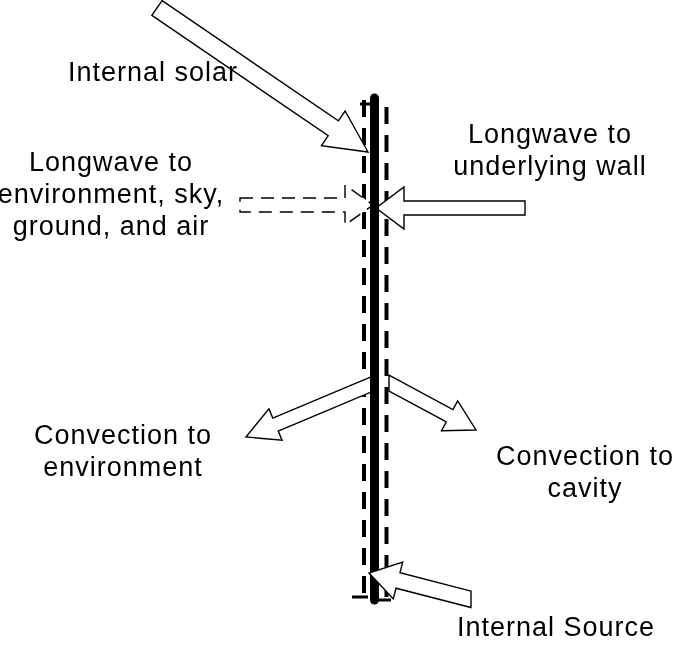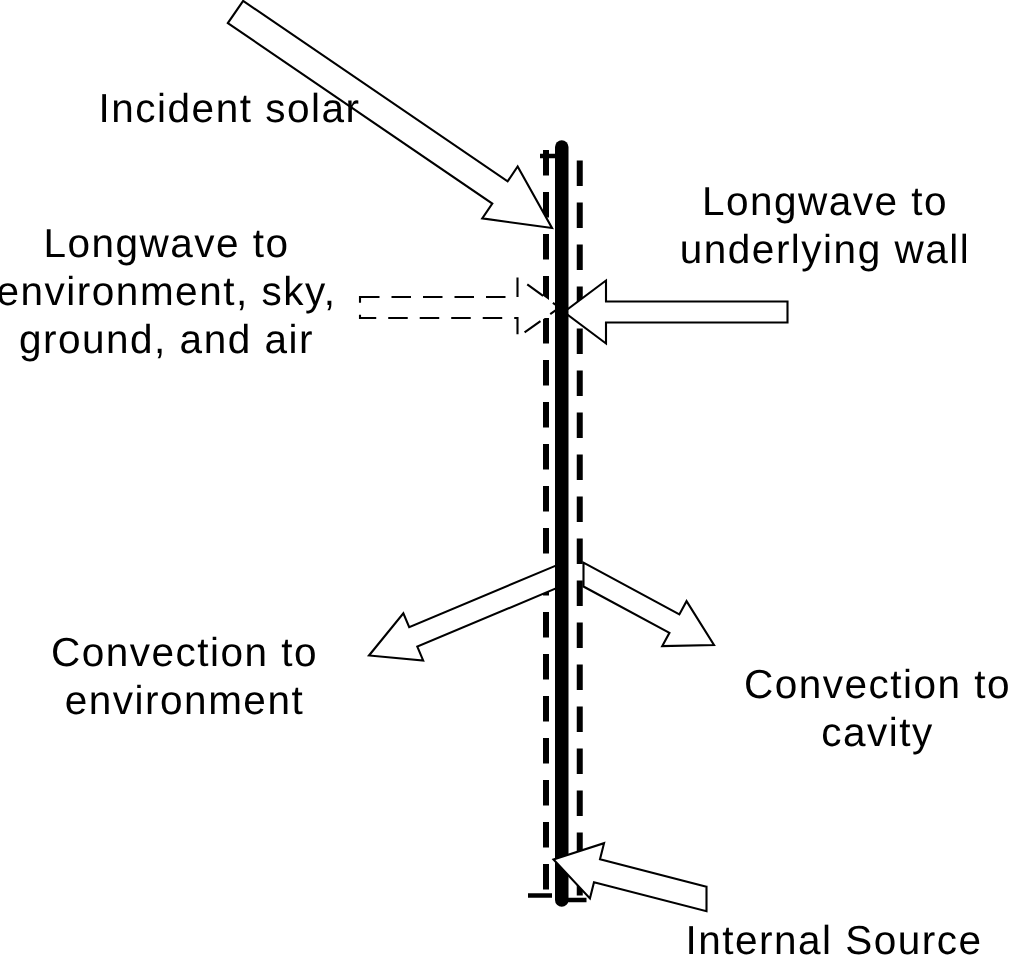--- a/index.html
+++ b/index.html
@@ -58,21 +58,21 @@
 
     <polygon fill="#ffffff" stroke="#000000" stroke-width="1.4" points="371,376.9 272.8,418.1 268.9,408.9 246,437 282.1,440.3 278.2,431.1 371,392.1"></polygon>
 
     <polygon fill="#ffffff" stroke="#000000" stroke-width="1.4" points="389,375.1 452.9,409.6 457.7,400.8 476,430 441.5,430.7 446.3,421.9 389,391"></polygon>
 
     <line x1="374.5" y1="98" x2="374.5" y2="600" stroke="#000000" stroke-width="9" stroke-linecap="round"></line>
 
     <polygon fill="#ffffff" stroke="#000000" stroke-width="1.4" points="471,591.1 400,572.8 402.7,562.1 369,573 393.3,598.9 396,588.2 471,607.5"></polygon>
   </svg>
 
-  <div class="label" id="lbl-incident-solar">Incident solar</div>
+  <div class="label" id="lbl-incident-solar">Internal solar</div>
 
   <div class="label" id="lbl-longwave-env">Longwave to
 environment, sky,
 ground, and air</div>
 
   <div class="label" id="lbl-longwave-wall">Longwave to
 underlying wall</div>
 
   <div class="label" id="lbl-convection-env">Convection to
 environment</div>

